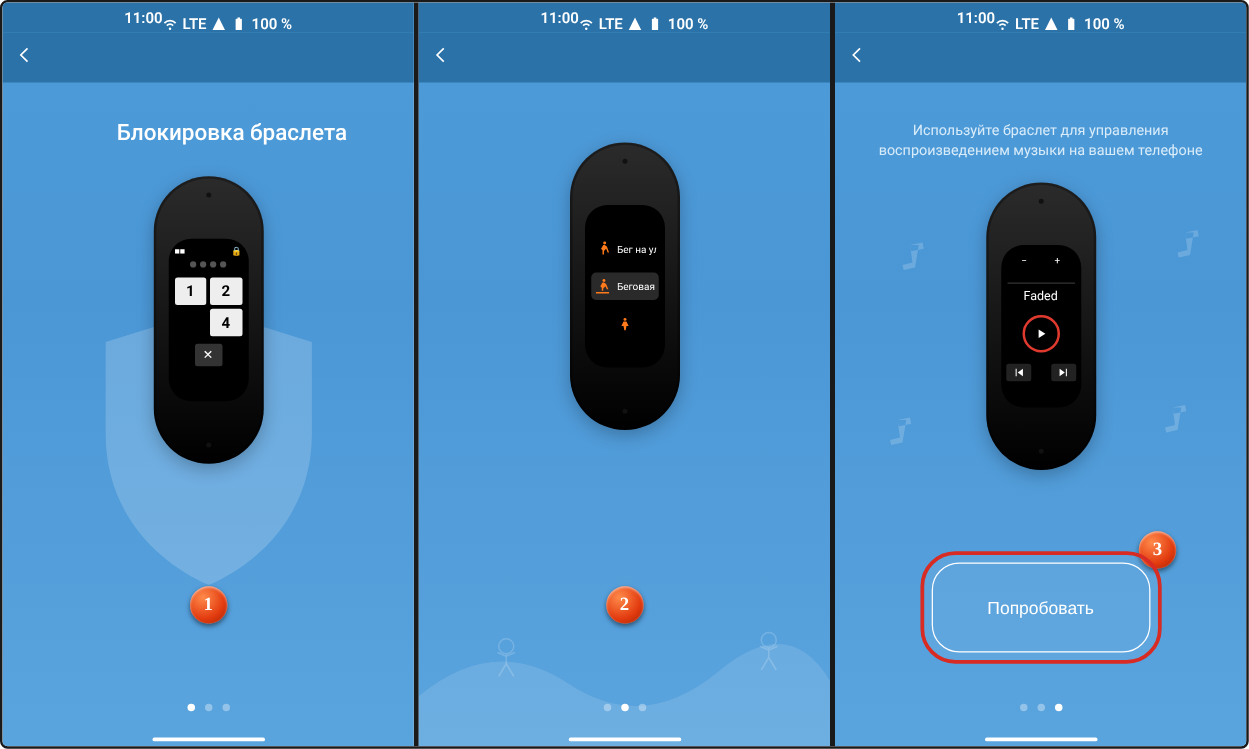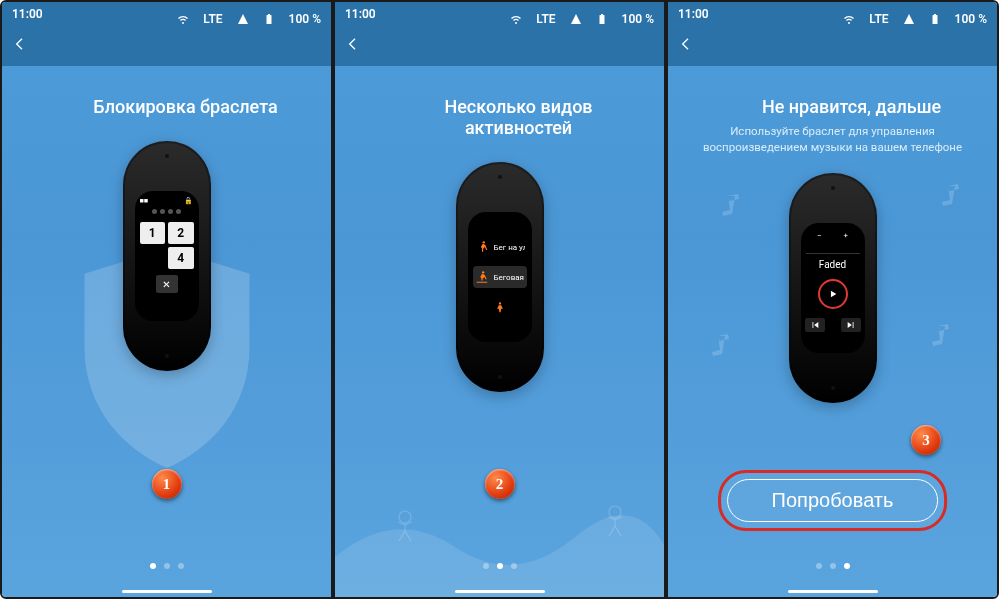--- a/index.html
+++ b/index.html
@@ -24,26 +24,26 @@
   .divider {
     width: 4px;
     background: #1a1a1a;
   }
   
   .status {
     height: 24px;
     background: #2a72a8;
     display: flex;
     align-items: center;
-    justify-content: space-between;
+    justify-content: center;
     padding: 0 10px;
     font-size: 12px;
     font-weight: 600;
   }
-  .status .right { display: flex; align-items: center; gap: 14px; margin-top: 10px; }
+  .status .right { display: flex; align-items: center; gap: 4px; margin-top: 10px; }
   .status .right svg { width: 12px; height: 12px; fill: #fff; }
   
   .nav {
     height: 40px;
     background: #2a72a8;
     display: flex;
     align-items: center;
     padding: 0 10px;
   }
   .back-icon svg { width: 16px; height: 16px; stroke: #fff; stroke-width: 2; fill: none; }
@@ -130,23 +130,23 @@
   .badge3 { bottom:142px; left:auto; right:56px; transform:none; }
   
   .cta-wrap {
     position:absolute; bottom:66px; left:50%; transform:translateX(-50%);
     padding:6px; border:3px solid #d72b23; border-radius:28px;
     background: rgba(255,255,255,.06);
   }
   .cta {
     border:1.5px solid #fff;
     background:transparent; color:#fff;
-    padding: 9px 44px;
+    padding: 27px 44px;
     border-radius: 22px;
-    font-size: 20px;
+    font-size: 14px;
     cursor:pointer;
   }
   
   .dots {
     position:absolute; bottom:28px; left:50%; transform:translateX(-50%);
     display:flex; gap:8px;
   }
   .dot { width:6px;height:6px;border-radius:50%; background:rgba(255,255,255,.35);}
   .dot.active { background:#fff;}
   
@@ -245,21 +245,20 @@
   <div class="content">
     <svg class="decor" viewBox="0 0 333 160" preserveAspectRatio="none">
       <path fill="#fff" opacity=".12" d="M0 120 Q60 70 120 110 T240 100 T333 115 V160 H0Z"></path>
       <g opacity=".18" stroke="#fff" stroke-width="1.2" fill="none">
         <circle cx="70" cy="80" r="6"></circle>
           <path d="M70 86v8l-6 10M70 94l6 10M70 88l-7-3M70 88l7-3"></path>
         <circle cx="280" cy="75" r="6"></circle>
           <path d="M280 81v8l-6 10M280 89l6 10M280 83l-7-3M280 83l7-3"></path>
       </g>
     </svg>
-    <div class="title">Несколько видов активностей</div>
     <div class="band">
       <div class="bscreen" style="justify-content:center;gap:8px;">
         <div class="act-row">
           <span class="act-ic"><svg viewBox="0 0 24 24">
                 <circle cx="15" cy="4" r="2"></circle>
                 <path d="M13 7l-3 5 2 2v6h2v-5l3-3 2 5h2l-3-8-3-2z"></path>
               </svg></span>
           <span class="act-lbl">Бег на ули</span>
         </div>
         <div class="act-row hl">
@@ -315,21 +314,20 @@
   </div>
   <div class="content">
     <svg class="decor" viewBox="0 0 333 300" style="height:300px;bottom:auto;top:90px;">
       <g fill="#fff" opacity=".18">
         <path d="M60 40l2 14-8 2 1 4 9-2 3-18zM60 40l10-2 1 5-10 2z"></path>
         <path d="M280 30l2 14-8 2 1 4 9-2 3-18zM280 30l10-2 1 5-10 2z"></path>
         <path d="M50 180l2 14-8 2 1 4 9-2 3-18zM50 180l10-2 1 5-10 2z"></path>
         <path d="M270 170l2 14-8 2 1 4 9-2 3-18zM270 170l10-2 1 5-10 2z"></path>
       </g>
     </svg>
-    <div class="title">Не нравится, дальше</div>
     <div class="sub">Используйте браслет для управления воспроизведением музыки на вашем телефоне</div>
     <div class="band">
       <div class="bscreen mus">
         <div class="vol">
           <span>−</span>
           <span>+</span>
         </div>
         <div class="track">Faded</div>
         <div class="play">
             <svg viewBox="0 0 24 24">

